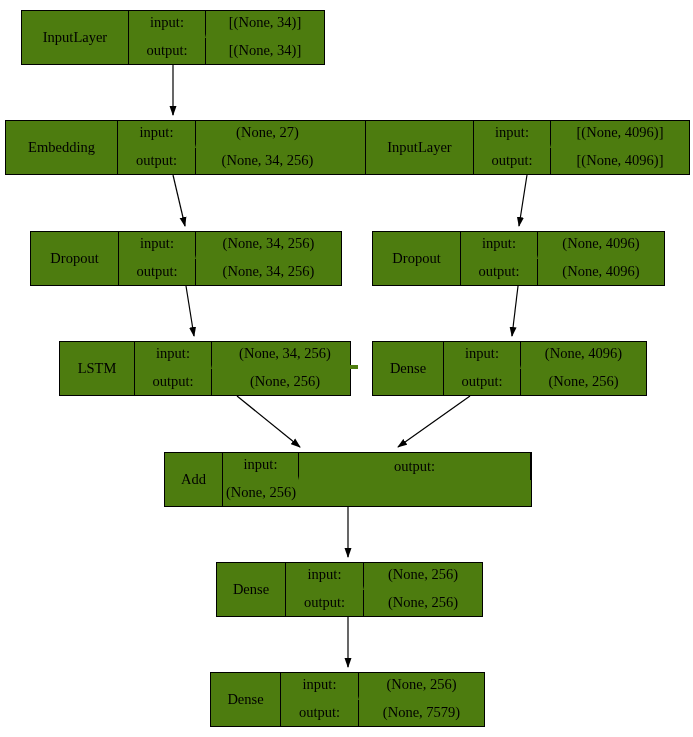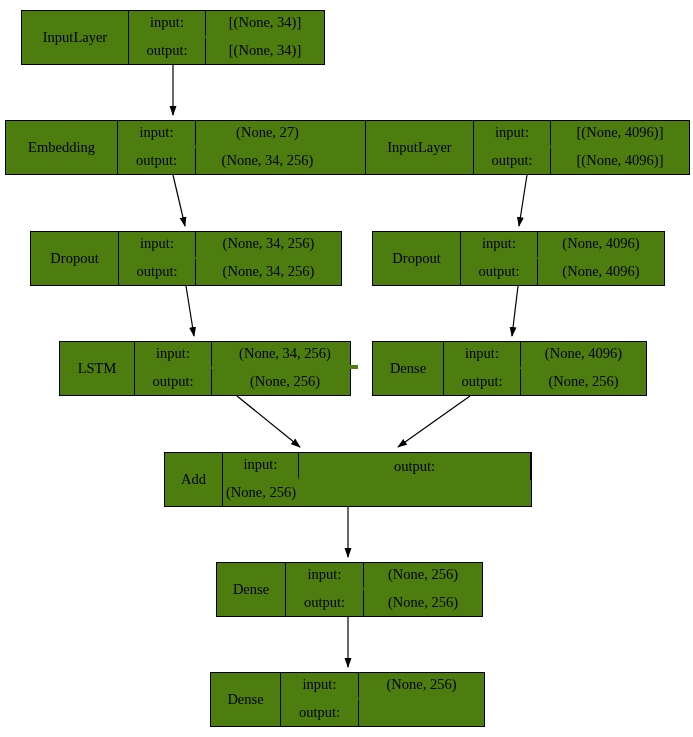--- a/index.html
+++ b/index.html
@@ -144,15 +144,16 @@
     <div class="cell val r1">(None, 256)</div>
     <div class="cell key">output:</div>
     <div class="cell val">(None, 256)</div>
   </div>
 
   <div class="node" style="left:210px; top:672px; width:275px; grid-template-columns:70px 78px 125px;">
     <div class="cell label">Dense</div>
     <div class="cell key r1">input:</div>
     <div class="cell val r1">(None, 256)</div>
     <div class="cell key">output:</div>
+    <div class="cell val">(None, 7579)</div>
   </div>
 
 </div>
 
 </body></html>

